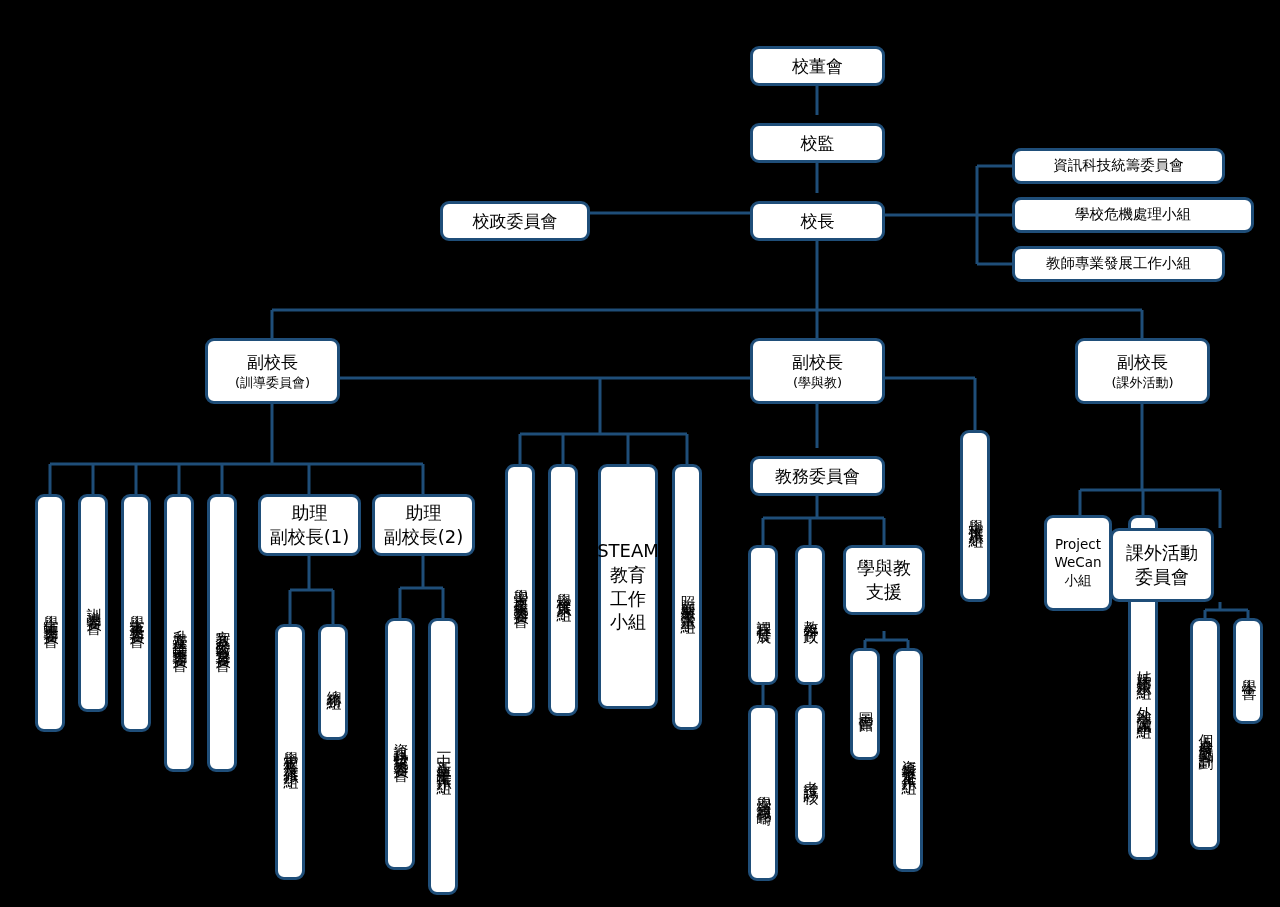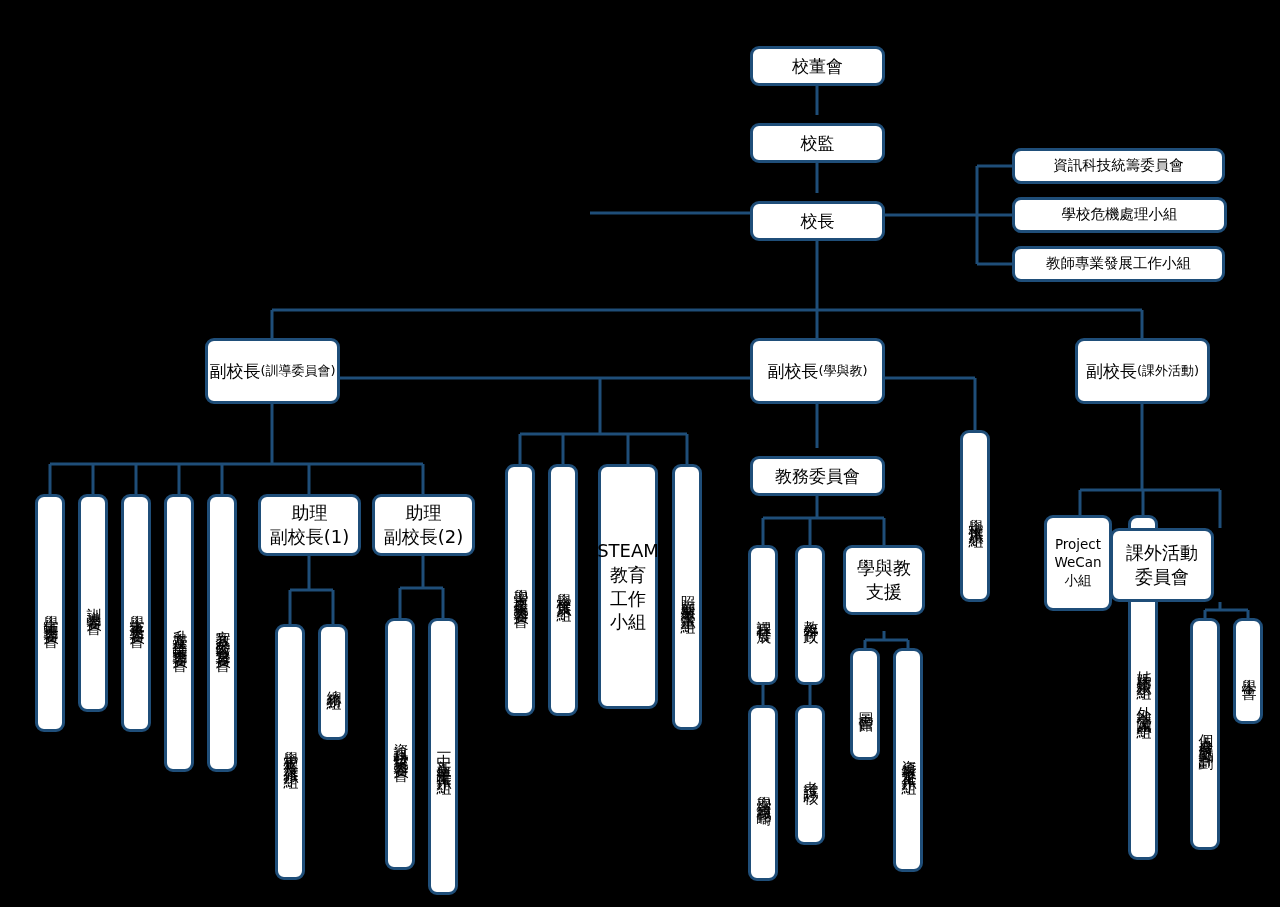--- a/index.html
+++ b/index.html
@@ -11,21 +11,21 @@
   .node{
     position:absolute;box-sizing:border-box;background:#fff;
     border:3px solid var(--line,#1F4E79);border-radius:9px;
     display:flex;align-items:center;justify-content:center;
     text-align:center;white-space:pre-line;line-height:1.32;
   }
   .h{font-size:17px;margin-top:8px;}
   .sm{font-size:14.5px;}
   .ml{font-size:18px;}
   .v{writing-mode:vertical-rl;text-orientation:upright;font-size:15px;letter-spacing:3px;}
-  .vp{flex-direction:row;font-size:17px;}
+  .vp{flex-direction:column;font-size:17px;}
   .vp .sub{font-size:13px;}
   .wecan{font-size:13.5px;}
 </style>
 </head>
 <body>
 
 <div class="canvas" style="background: rgb(0, 0, 0);">
 
   <svg class="connectors" width="1280" height="907">
       <line x1="817" y1="78" x2="817" y2="115" stroke="#1F4E79" stroke-width="3"></line>
@@ -85,23 +85,24 @@
       <line x1="1220" y1="490" x2="1220" y2="528" stroke="#1F4E79" stroke-width="3"></line>
       <line x1="1220" y1="602" x2="1220" y2="610" stroke="#1F4E79" stroke-width="3"></line>
       <line x1="1205" y1="610" x2="1248" y2="610" stroke="#1F4E79" stroke-width="3"></line>
       <line x1="1205" y1="610" x2="1205" y2="618" stroke="#1F4E79" stroke-width="3"></line>
       <line x1="1248" y1="610" x2="1248" y2="618" stroke="#1F4E79" stroke-width="3"></line>
     </svg>
 
   <div class="node h" style="left:750px;top:38px;width:135px;height:40px">校董會</div>
   <div class="node h" style="left:750px;top:115px;width:135px;height:40px">校監</div>
   <div class="node h" style="left:750px;top:193px;width:135px;height:40px">校長</div>
+  <div class="node h" style="left:440px;top:193px;width:150px;height:40px">校政委員會</div>
 
   <div class="node sm" style="left:1012px;top:148px;width:213px;height:36px">資訊科技統籌委員會</div>
-  <div class="node sm" style="left:1012px;top:197px;width:215px;height:36px">學校危機處理小組</div>
+  <div class="node sm" style="left:1012px;top:197px;width:242px;height:36px">學校危機處理小組</div>
   <div class="node sm" style="left:1012px;top:246px;width:213px;height:36px">教師專業發展工作小組</div>
 
   <div class="node vp" style="left:205px;top:338px;width:135px;height:66px">
     <span class="main">副校長</span>
     <span class="sub">(訓導委員會)</span>
   </div>
   <div class="node vp" style="left:750px;top:338px;width:135px;height:66px">
     <span class="main">副校長</span>
     <span class="sub">(學與教)</span>
   </div>

